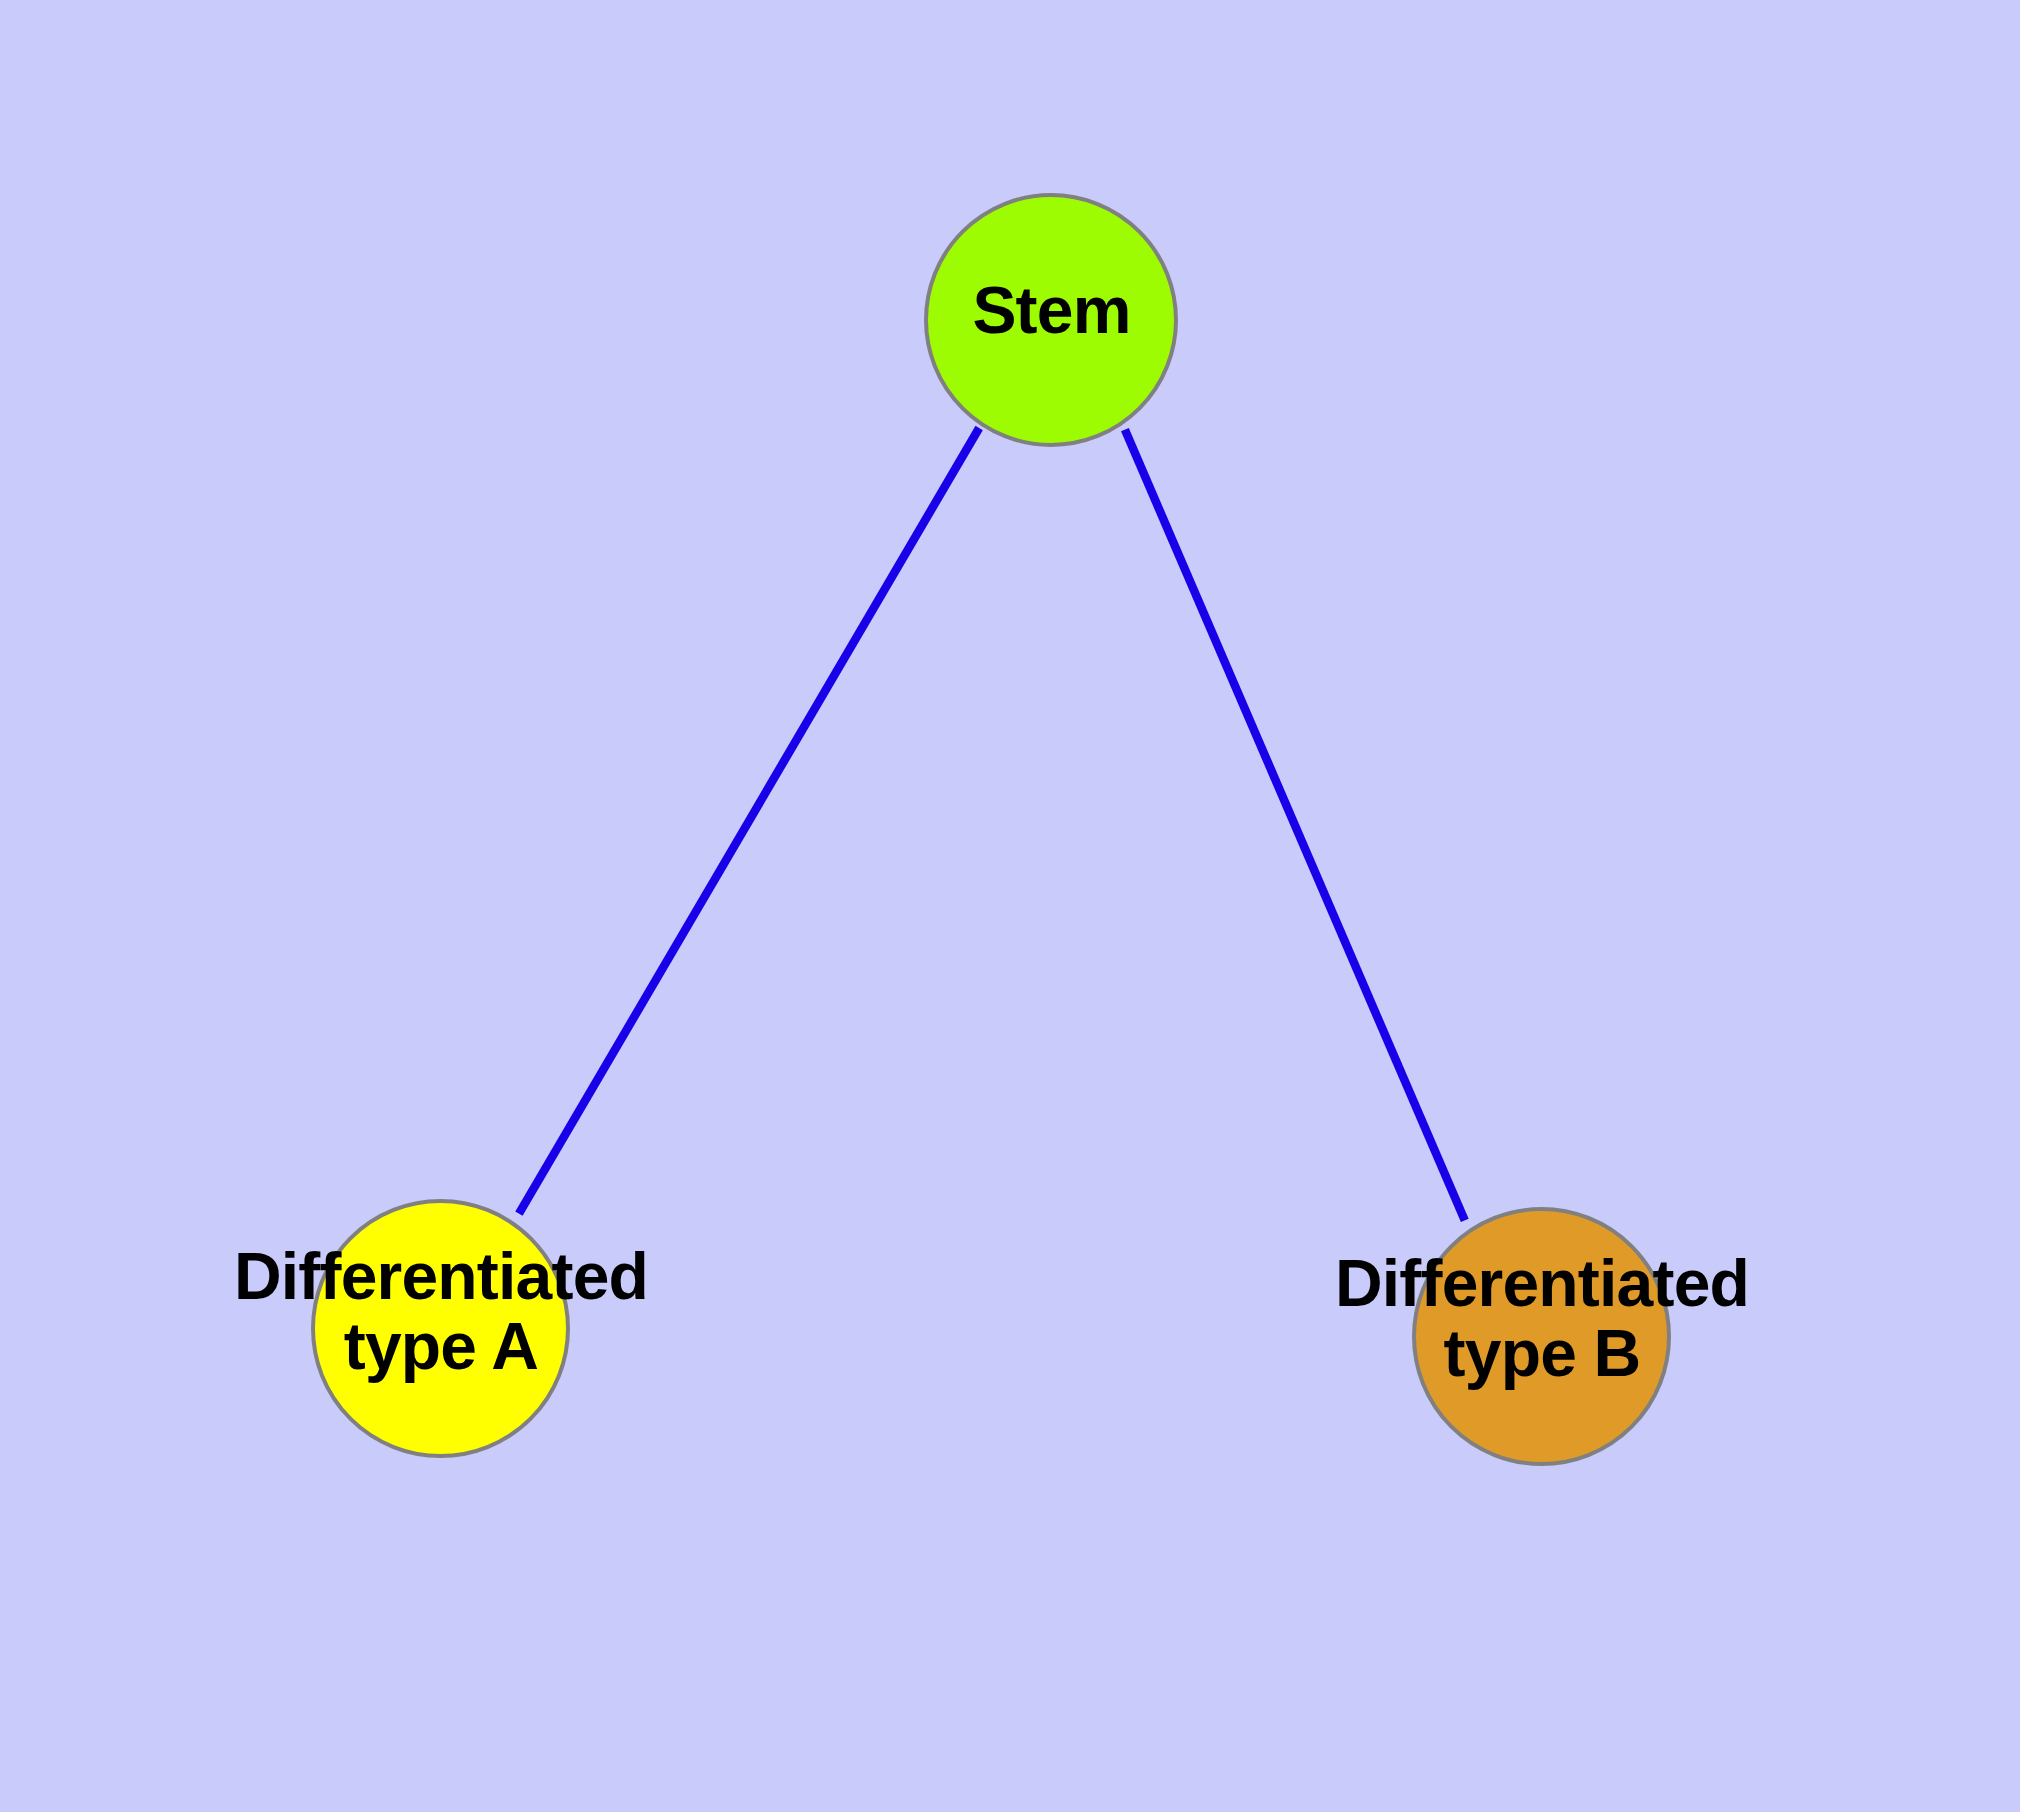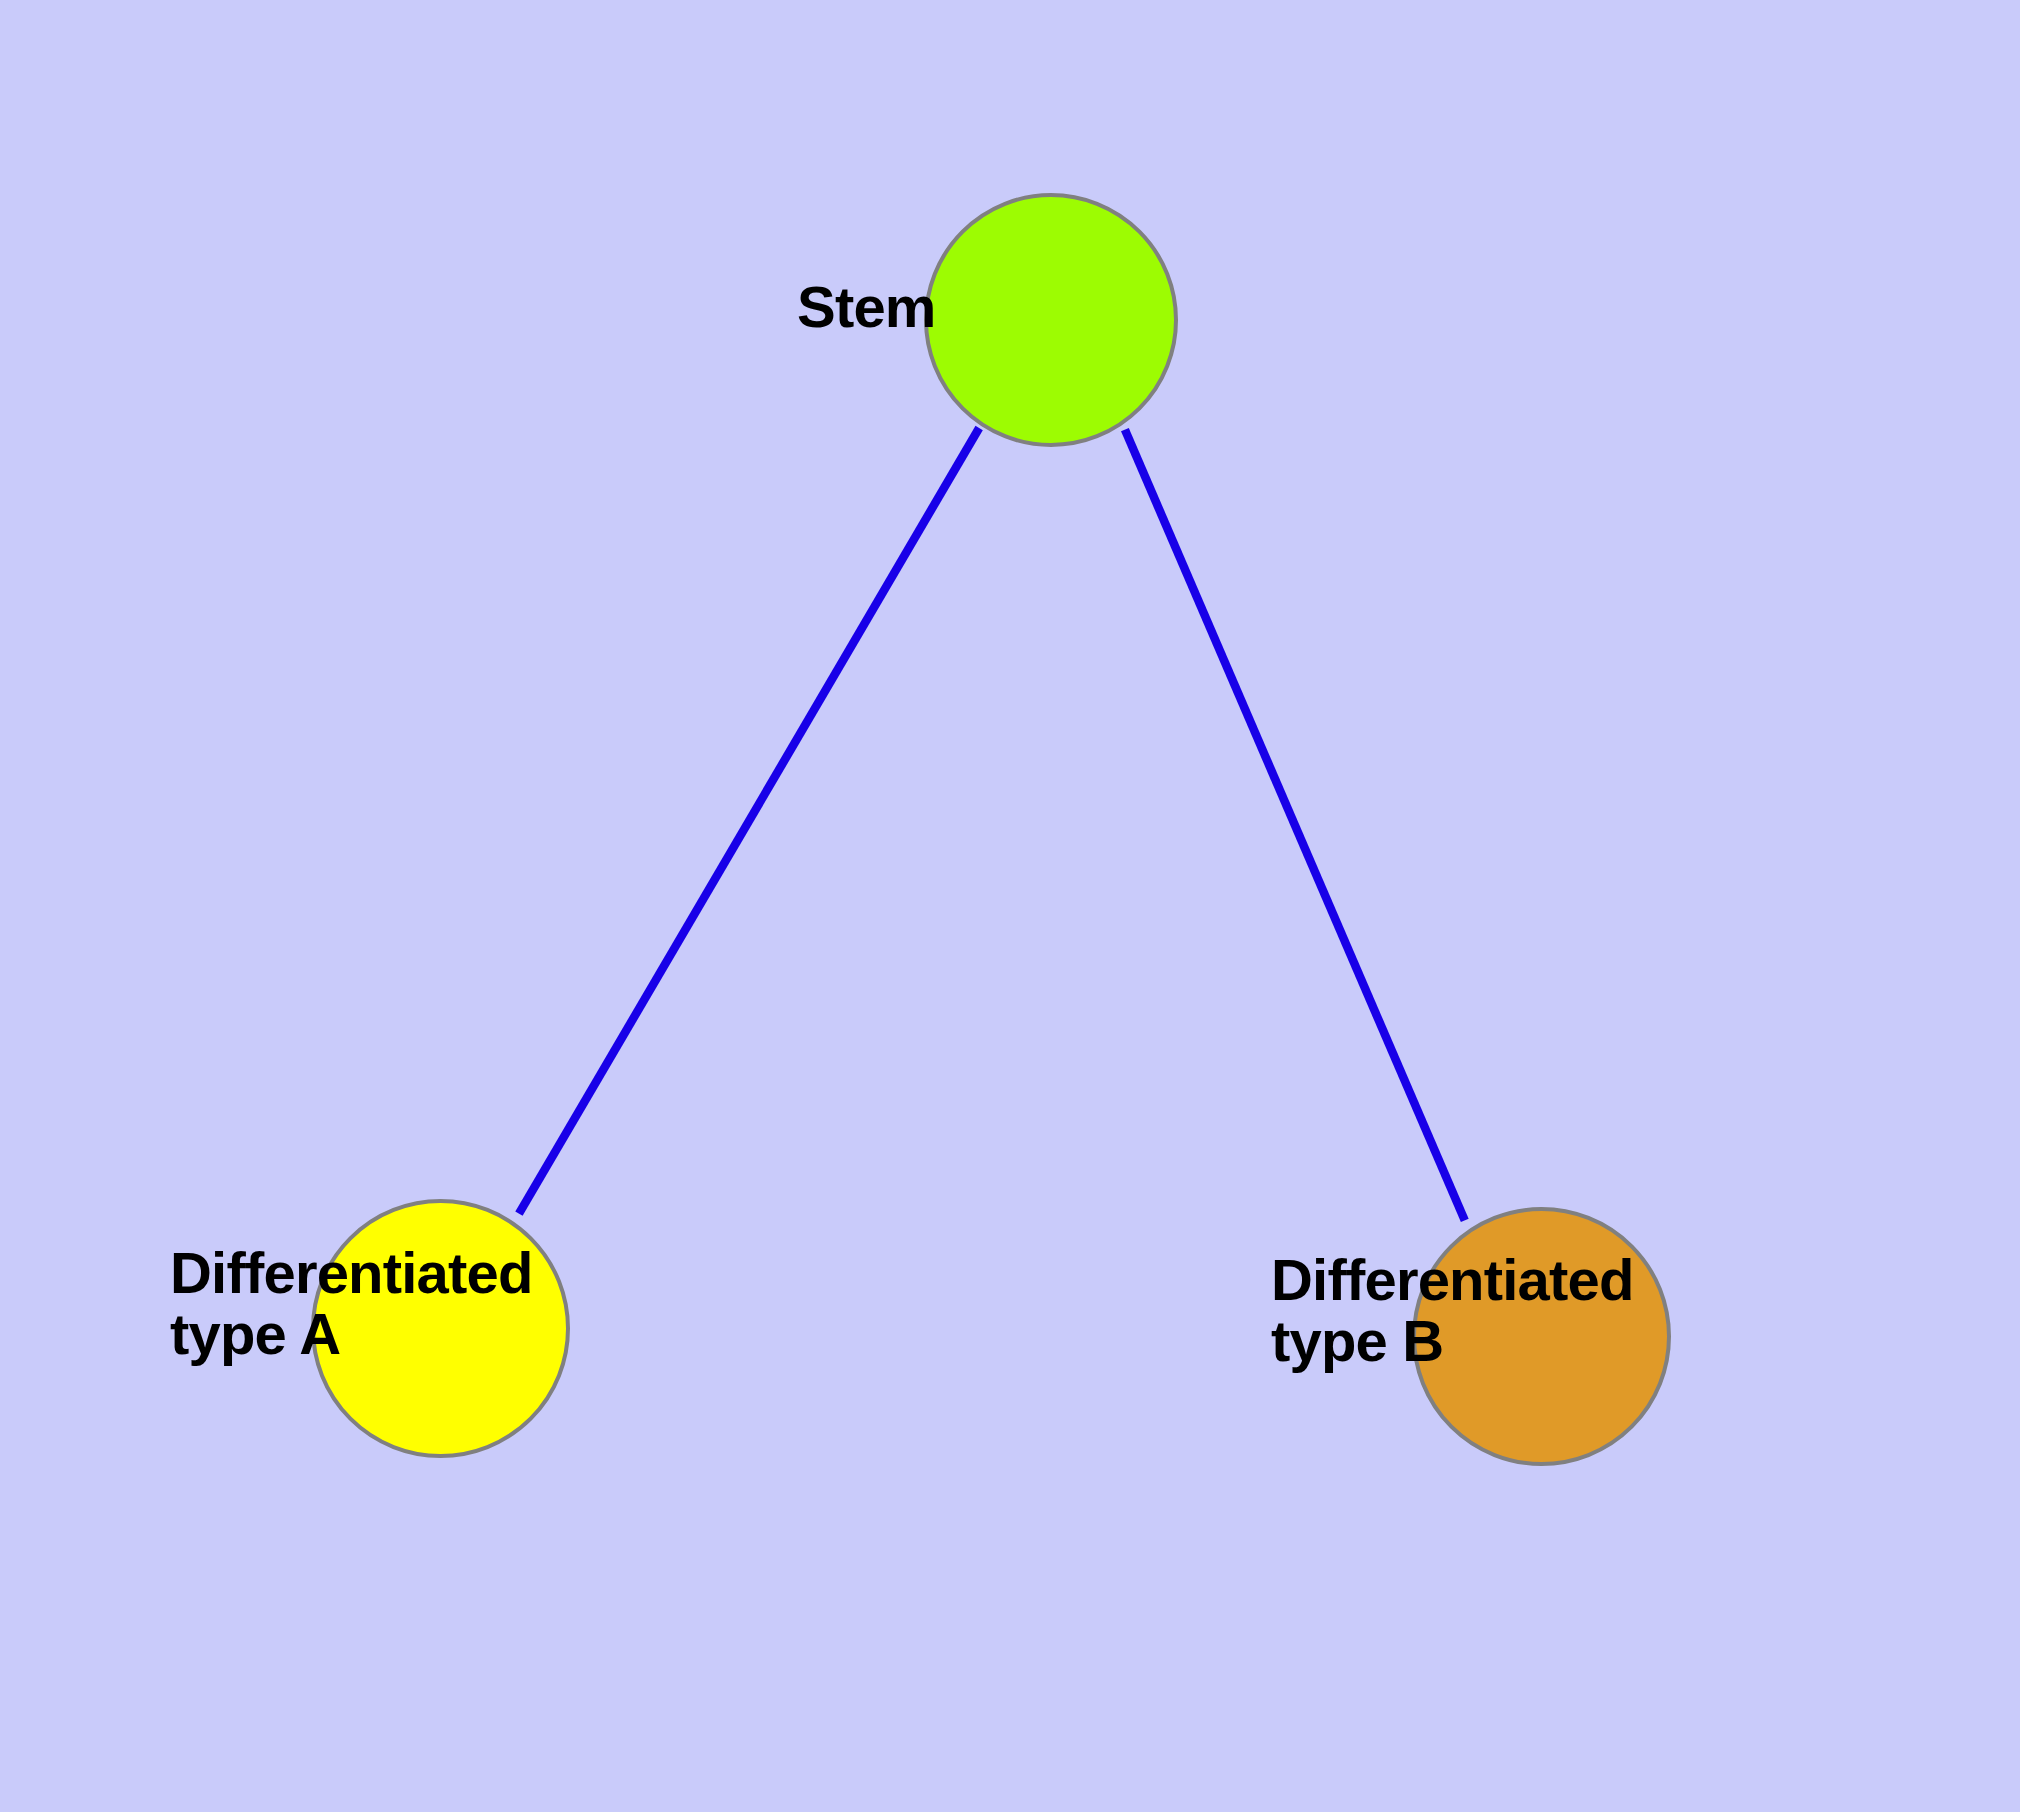--- a/index.html
+++ b/index.html
@@ -25,23 +25,24 @@
   .node {
     position: absolute;
     border-radius: 50%;
     box-sizing: border-box;
     border: 4.2px solid #808080;
   }
   .node-label {
     position: absolute;
     color: #000000;
     font-weight: bold;
-    font-size: 58px;
+    font-size: 66px;
     line-height: 1.06;
     letter-spacing: -0.8px;
+    text-align: center;
     white-space: pre;
     pointer-events: none;
     font-family: "Liberation Sans", "DejaVu Sans", sans-serif;
   }
   
   #node-stem {
     left: 924px;
     top: 193px;
     width: 254px;
     height: 254px;

